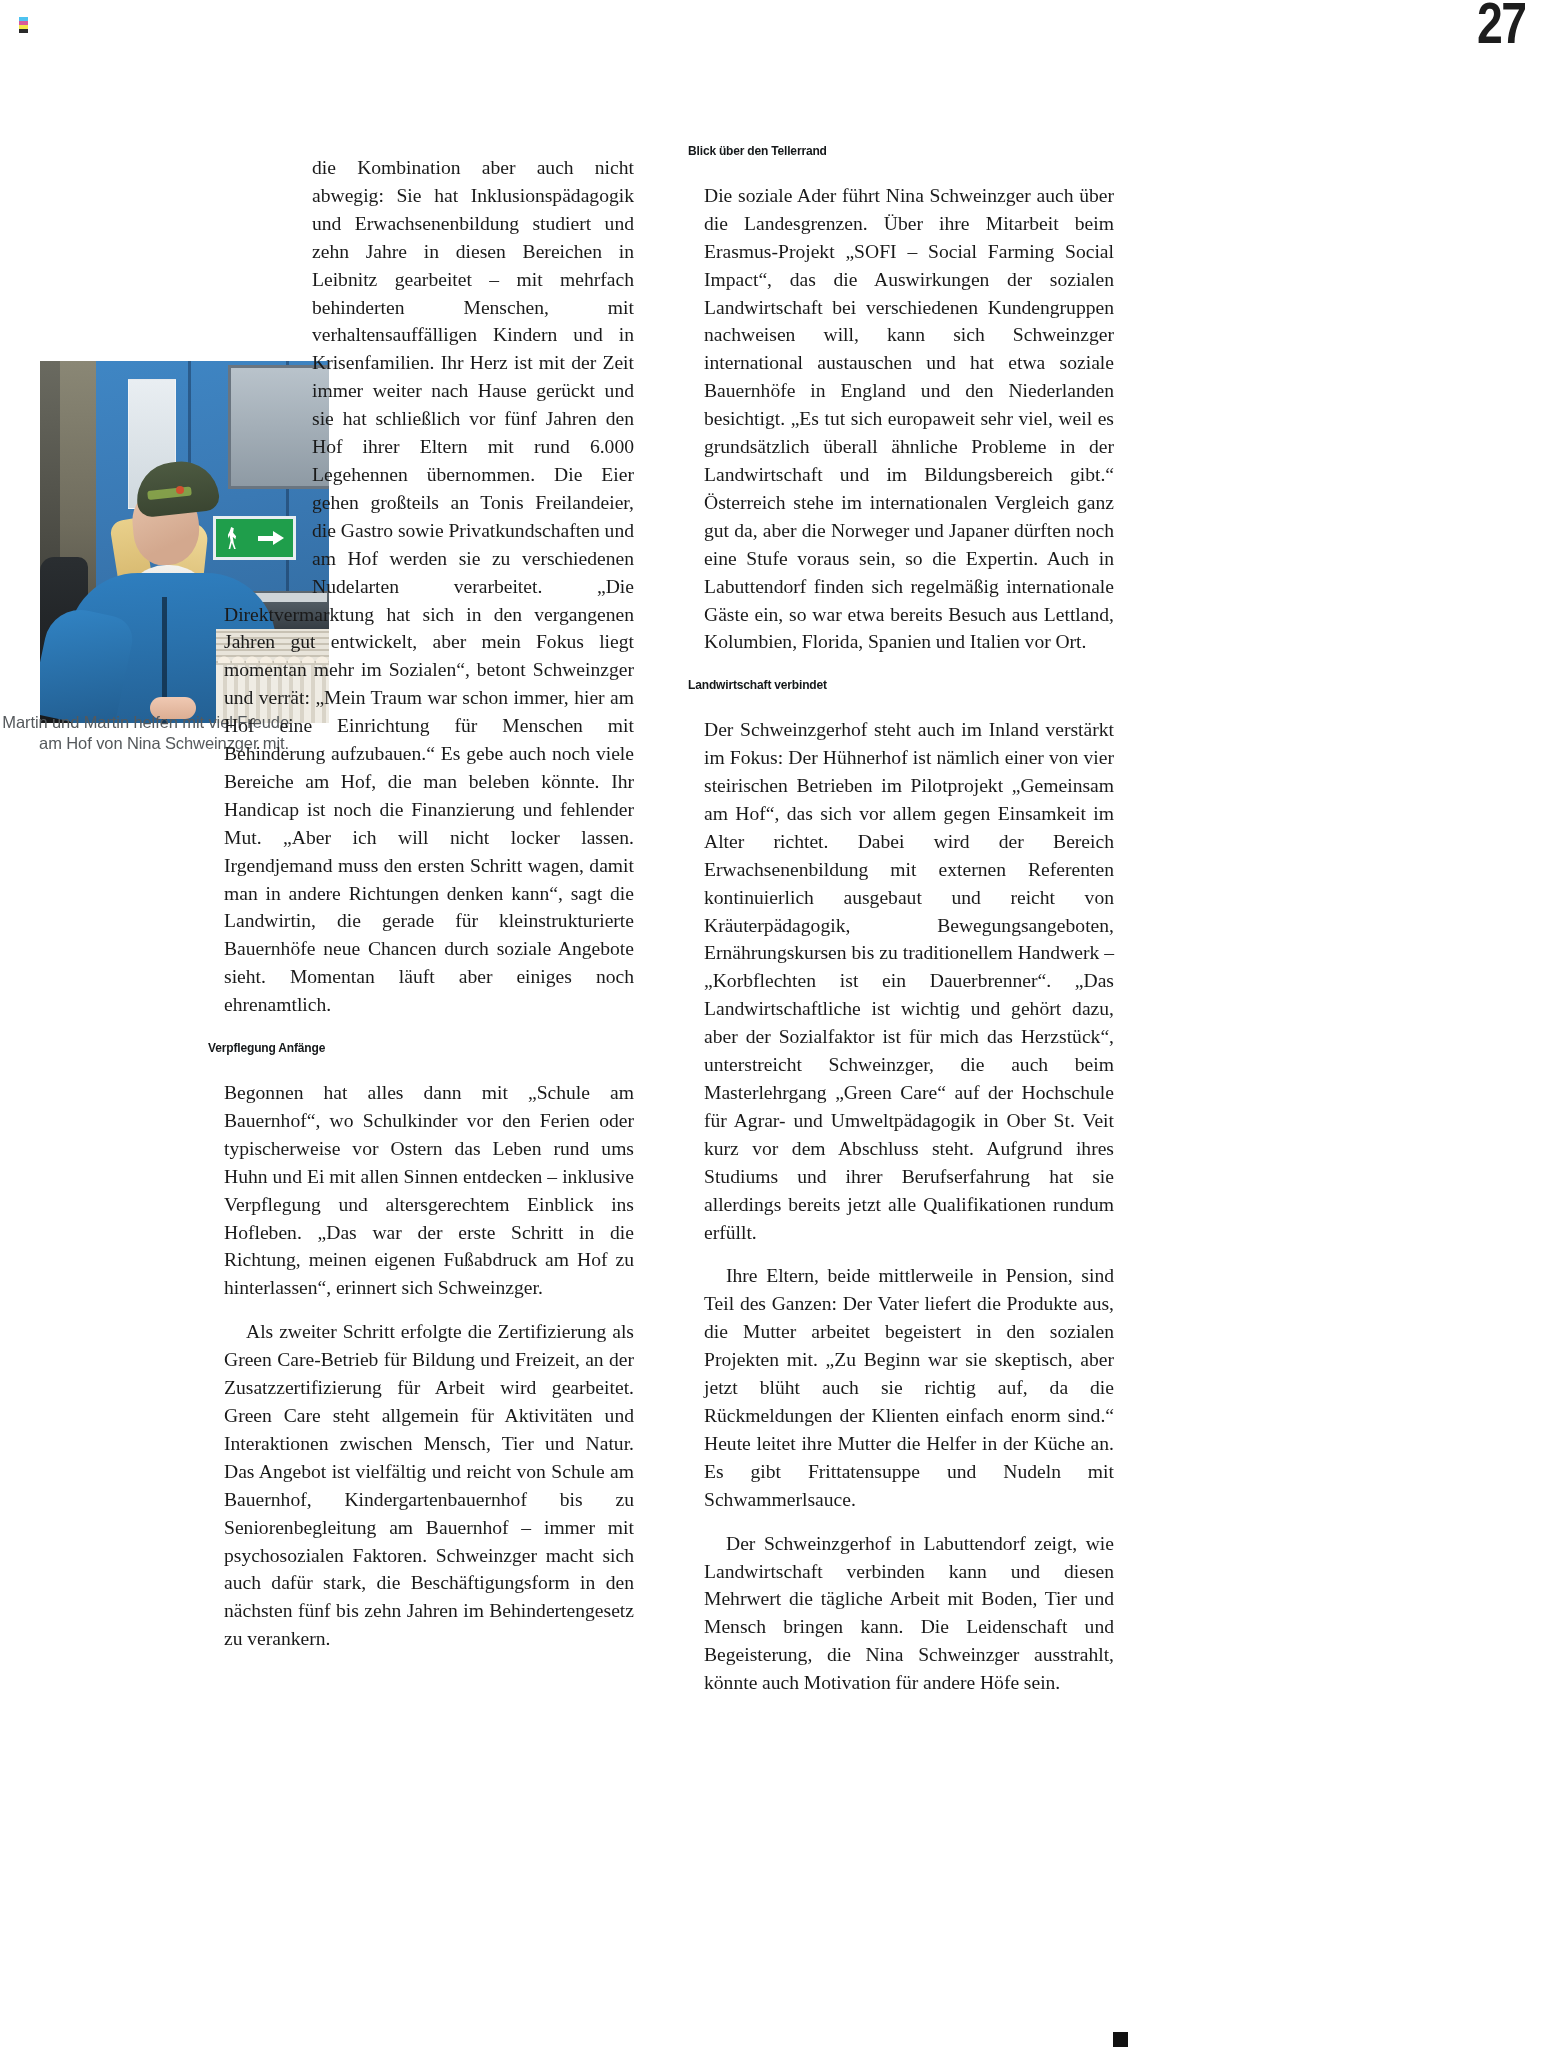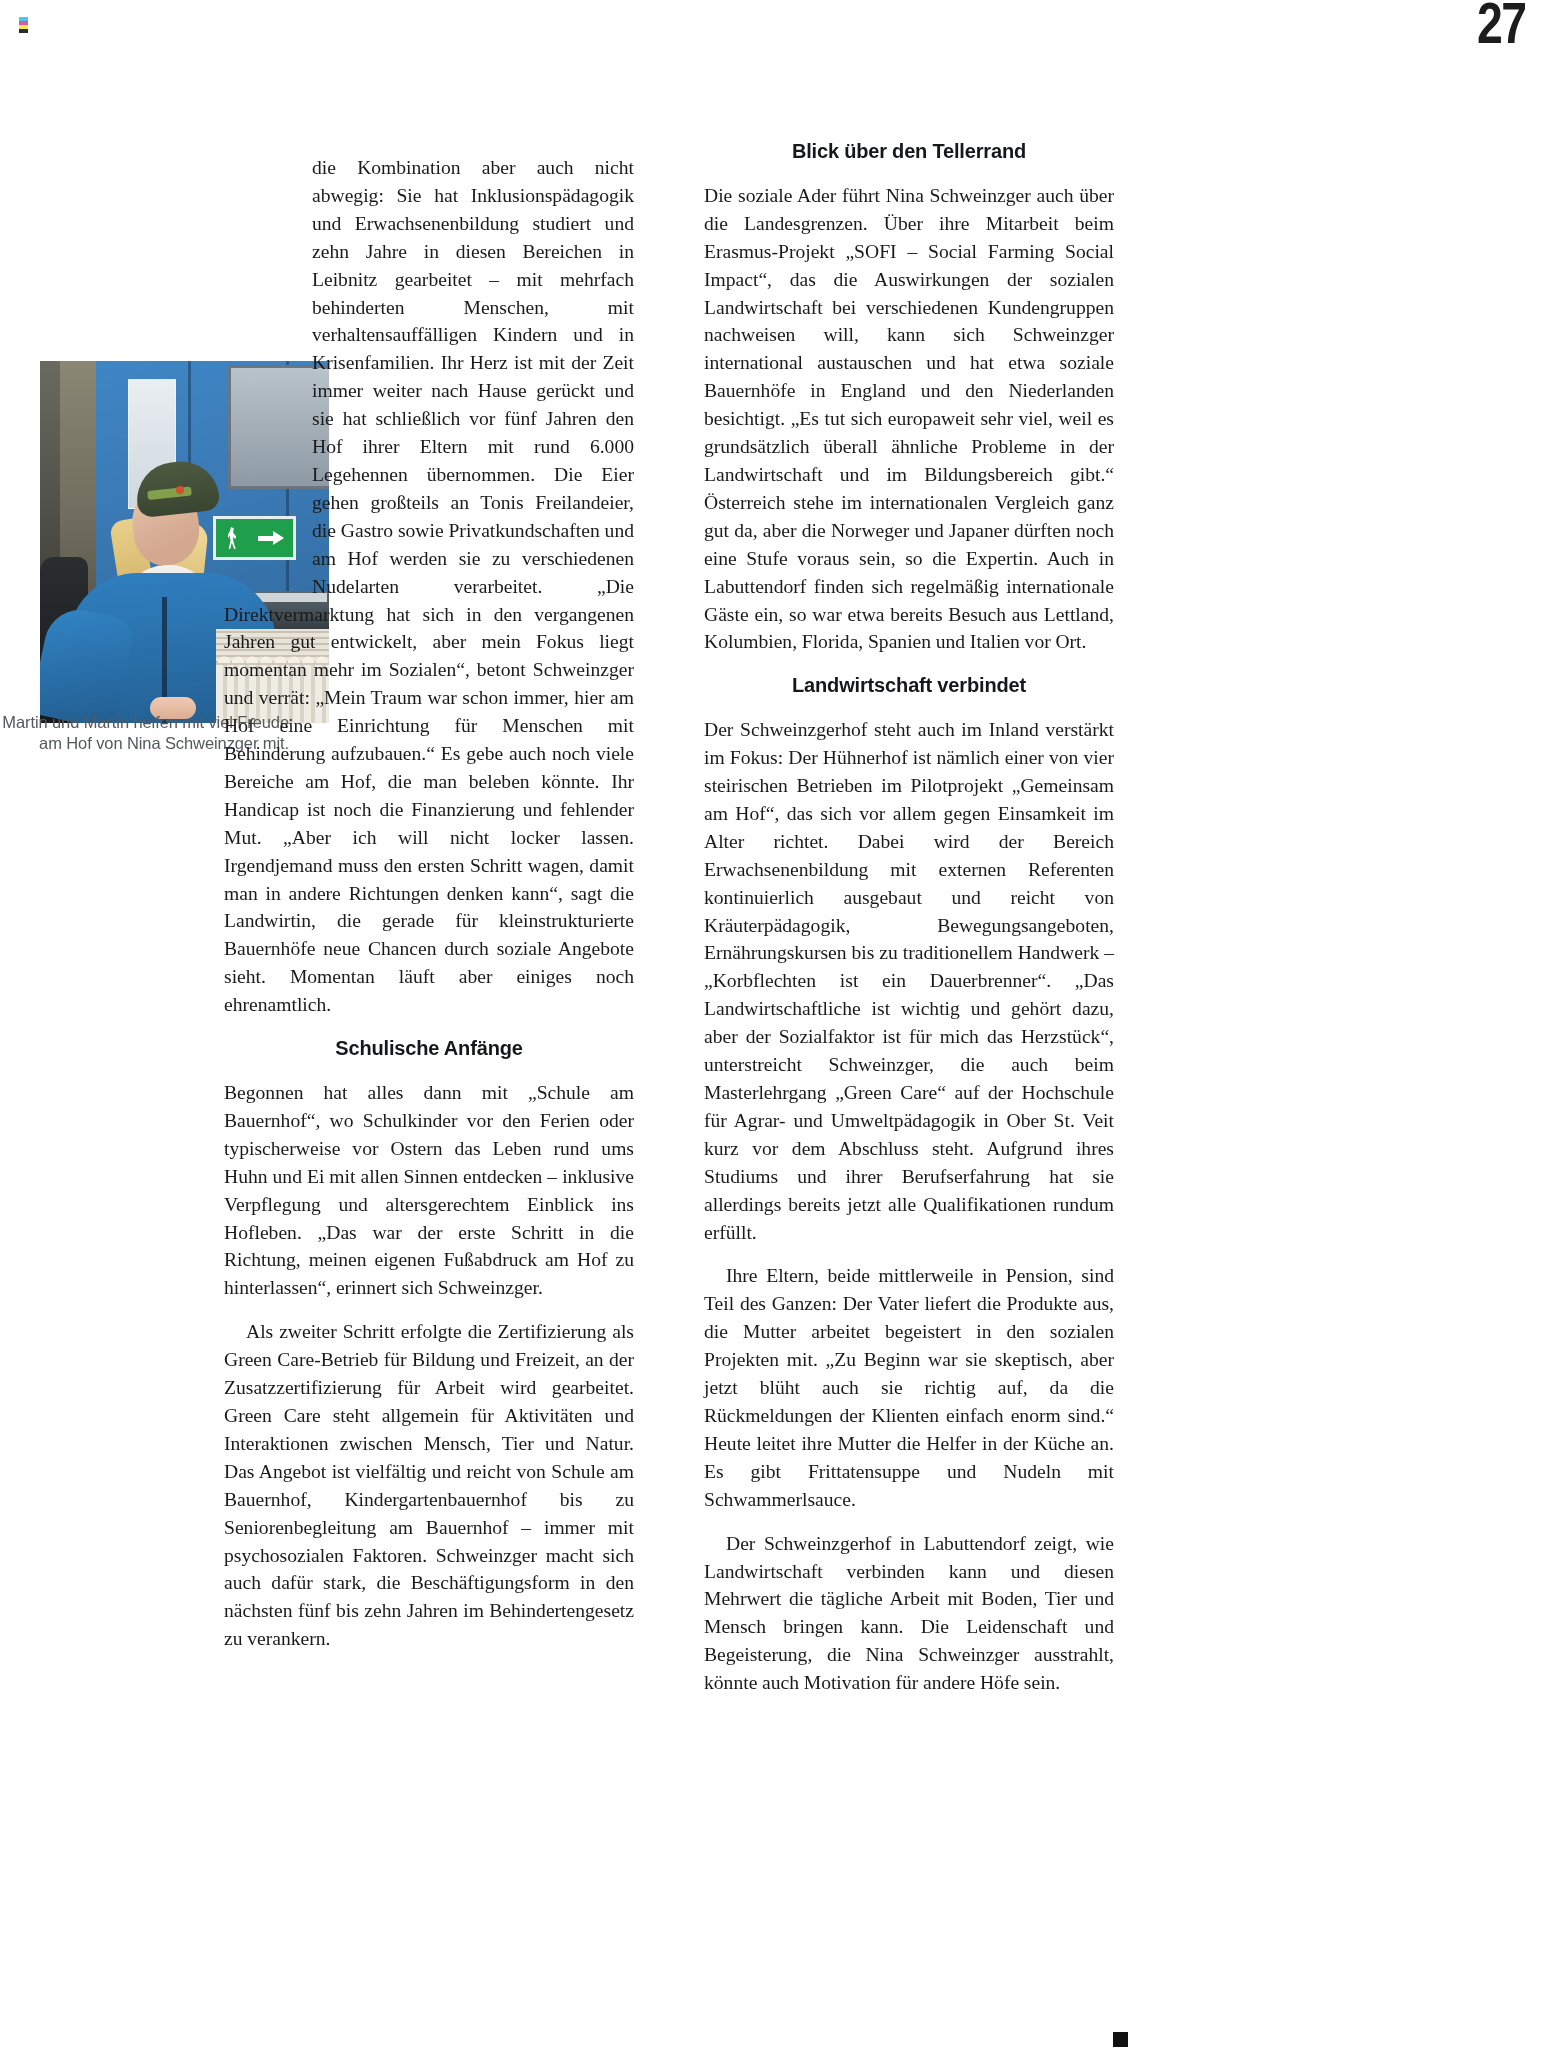--- a/index.html
+++ b/index.html
@@ -66,25 +66,25 @@
     line-height: 27.9px;
     text-align: justify;
     -webkit-hyphens: none;
     hyphens: none;
     word-spacing: -0.2px;
   }
 
   .section-heading {
     font-family: "Liberation Sans", sans-serif;
     font-weight: bold;
-    font-size: 20px;
+    font-size: 12px;
     line-height: 27.9px;
     letter-spacing: -0.15px;
     color: #15181a;
-    text-align: center;
+    text-align: left;
     margin: 0 0 0 0;
   }
   .section-heading.spaced { margin-top: 11px; }
 
   p.body { margin: 16px; text-align: justify; }
   p.body.indent { text-indent: 22px; }
   .photo-indent {
     float: left;
     width: 104px;
     height: 432px;
@@ -329,21 +329,21 @@
 
 <figcaption id="caption">Martin und Martin helfen mit viel Freude am Hof von Nina Schweinzger mit.</figcaption>
 
 <div id="content">
 
   <div class="column" id="col-left">
     <div class="col-inner">
       <div class="photo-indent"></div>
       <p class="body">die Kombination aber auch nicht abwegig: Sie hat Inklusionspädagogik und Erwachsenenbildung studiert und zehn Jahre in diesen Bereichen in Leibnitz gearbeitet – mit mehrfach behinderten Menschen, mit verhaltensauffälligen Kindern und in Krisenfamilien. Ihr Herz ist mit der Zeit immer weiter nach Hause gerückt und sie hat schließlich vor fünf Jahren den Hof ihrer Eltern mit rund 6.000 Legehennen übernommen. Die Eier gehen großteils an Tonis Freilandeier, die Gastro sowie Privatkundschaften und am Hof werden sie zu verschiedenen Nudelarten verarbeitet. „Die Direktvermarktung hat sich in den vergangenen Jahren gut entwickelt, aber mein Fokus liegt momentan mehr im Sozialen“, betont Schweinzger und verrät: „Mein Traum war schon immer, hier am Hof eine Einrichtung für Menschen mit Behinderung aufzubauen.“ Es gebe auch noch viele Bereiche am Hof, die man beleben könnte. Ihr Handicap ist noch die Finanzierung und fehlender Mut. „Aber ich will nicht locker lassen. Irgendjemand muss den ersten Schritt wagen, damit man in andere Richtungen denken kann“, sagt die Landwirtin, die gerade für kleinstrukturierte Bauernhöfe neue Chancen durch soziale Angebote sieht. Momentan läuft aber einiges noch ehrenamtlich.</p>
 
-      <h2 class="section-heading spaced">Schulische Anfänge</h2>
+      <h2 class="section-heading spaced">Verpflegung Anfänge</h2>
       <p class="body">Begonnen hat alles dann mit „Schule am Bauernhof“, wo Schulkinder vor den Ferien oder typischerweise vor Ostern das Leben rund ums Huhn und Ei mit allen Sinnen entdecken – inklusive Verpflegung und altersgerechtem Einblick ins Hofleben. „Das war der erste Schritt in die Richtung, meinen eigenen Fußabdruck am Hof zu hinterlassen“, erinnert sich Schweinzger.</p>
       <p class="body indent">Als zweiter Schritt erfolgte die Zertifizierung als Green Care-Betrieb für Bildung und Freizeit, an der Zusatzzertifizierung für Arbeit wird gearbeitet. Green Care steht allgemein für Aktivitäten und Interaktionen zwischen Mensch, Tier und Natur. Das Angebot ist vielfältig und reicht von Schule am Bauernhof, Kindergartenbauernhof bis zu Seniorenbegleitung am Bauernhof – immer mit psychosozialen Faktoren. Schweinzger macht sich auch dafür stark, die Beschäftigungsform in den nächsten fünf bis zehn Jahren im Behindertengesetz zu verankern.</p>
     </div>
   </div>
 
   <div class="column" id="col-right">
     <div class="col-inner">
       <h2 class="section-heading">Blick über den Tellerrand</h2>
       <p class="body">Die soziale Ader führt Nina Schweinzger auch über die Landesgrenzen. Über ihre Mitarbeit beim Erasmus-Projekt „SOFI – Social Farming Social Impact“, das die Auswirkungen der sozialen Landwirtschaft bei verschiedenen Kundengruppen nachweisen will, kann sich Schweinzger international austauschen und hat etwa soziale Bauernhöfe in England und den Niederlanden besichtigt. „Es tut sich europaweit sehr viel, weil es grundsätzlich überall ähnliche Probleme in der Landwirtschaft und im Bildungsbereich gibt.“ Österreich stehe im internationalen Vergleich ganz gut da, aber die Norweger und Japaner dürften noch eine Stufe voraus sein, so die Expertin. Auch in Labuttendorf finden sich regelmäßig internationale Gäste ein, so war etwa bereits Besuch aus Lettland, Kolumbien, Florida, Spanien und Italien vor Ort.</p>
 

